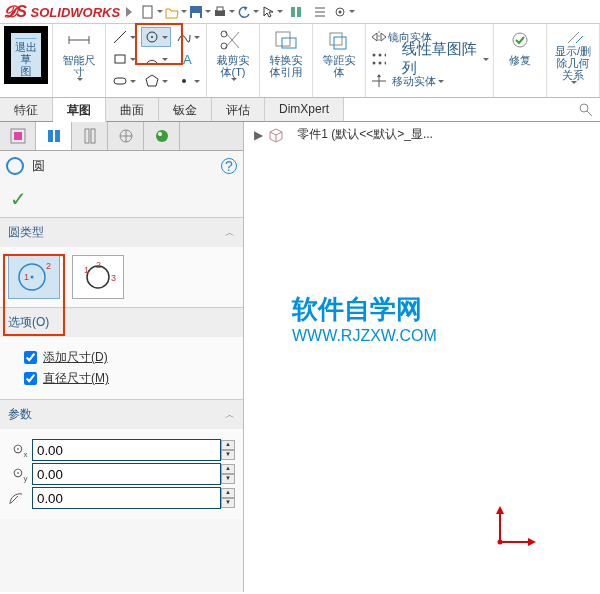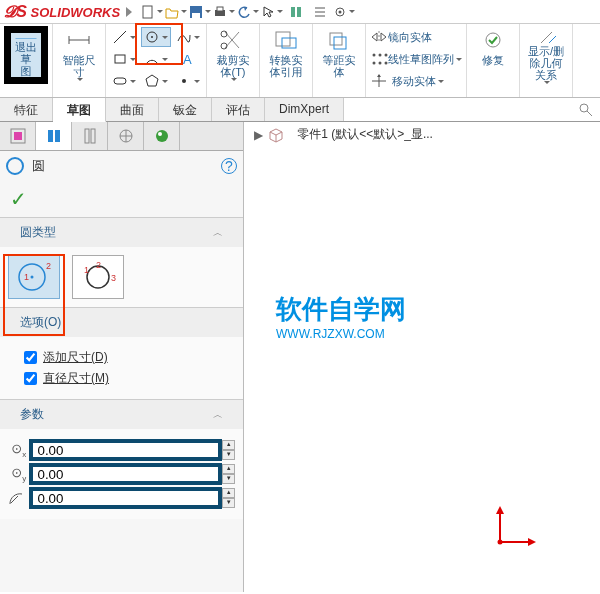--- a/index.html
+++ b/index.html
@@ -25,40 +25,40 @@
   .main { display: flex; height: 470px; }
   .panel { width: 244px; border-right: 1px solid #bbb; background: #f6f6f6; display: flex; flex-direction: column; }
   .panel-tabs { display: flex; border-bottom: 1px solid #aaa; background: #e8e8e8; }
   .panel-tab { width: 36px; height: 28px; border-right: 1px solid #bbb; display: flex; align-items: center; justify-content: center; }
   .panel-tab.active { background: #fff; }
   .pm-header { display: flex; align-items: center; padding: 6px; }
   .pm-icon { width: 18px; height: 18px; border: 2px solid #2787d4; border-radius: 50%; margin-right: 8px; }
   .help-icon { margin-left: auto; color: #2787d4; font-size: 14px; border: 1px solid #2787d4; border-radius: 50%; width: 16px; height: 16px; text-align: center; line-height: 14px; }
   .ok-check { color: #3a9d3a; font-size: 20px; padding: 6px 10px; }
   .section { border-top: 1px solid #ccc; }
-  .section-header { display: flex; align-items: center; padding: 6px 20px; background: #eee; font-size: 12px; color: #2b5e8a; }
+  .section-header { display: flex; align-items: center; padding: 6px 8px; background: #eee; font-size: 12px; color: #2b5e8a; }
   .collapse-icon { margin-left: auto; font-size: 10px; color: #666; }
   .section-body { padding: 8px; background: #fafafa; }
   .circle-opts { display: flex; gap: 12px; }
   .circle-opt { width: 52px; height: 44px; border: 1px solid #aaa; display: flex; align-items: center; justify-content: center; background: #fff; }
   .circle-opt.sel { background: #d0e4f2; border-color: #7aaed6; }
   .chk { display: flex; align-items: center; margin: 4px 0 4px 16px; text-decoration: underline; }
   .chk input { margin-right: 6px; }
   .param-row { display: flex; align-items: center; margin: 2px 0; }
   .param-icon { width: 24px; text-align: center; font-size: 13px; color: #555; }
-  .param-input { flex: 1; height: 22px; border: 4px solid #0c4a6e; padding: 0 4px; background: #fff; }
+  .param-input { flex: 1; height: 22px; border: 1px solid #0c4a6e; padding: 0 4px; background: #fff; }
   .spinner { width: 14px; display: flex; flex-direction: column; }
   .spin { height: 10px; border: 1px solid #aaa; font-size: 6px; text-align: center; line-height: 6px; background: #eee; }
   .canvas { flex: 1; position: relative; background: #fff; }
   .breadcrumb { position: absolute; top: 4px; left: 6px; display: flex; align-items: center; font-size: 12px; }
   .breadcrumb .arr { margin: 0 4px; color: #666; }
   .triad { position: absolute; bottom: 40px; right: 60px; }
-  .watermark { position: absolute; top: 170px; left: 32px; }
+  .watermark { position: absolute; top: 170px; left: 48px; }
   .wm-cn { font-weight: bold; font-size: 26px; color: #0090e2; text-shadow: 1px 1px 0 #fff, -1px -1px 0 #fff; }
-  .wm-url { font-size: 12px; color: #0090e2; }
+  .wm-url { font-size: 16px; color: #0090e2; }
   svg { display: block; }
   .redbox1 { left:135px; top:23px; width:48px; height:42px; }
   .redbox2 { left:3px; top:254px; width:62px; height:82px; }
 </style>
 </head>
 <body>
 
 <div class="titlebar">
   <span class="logo"><span class="s">𝓓S</span> <span>SOLIDWORKS</span></span>
   <span class="title-sep"></span>
@@ -253,21 +253,21 @@
     </div>
     <div style="display:flex;align-items:center;height:22px">
       <svg width="18" height="16">
           <circle cx="4" cy="4" r="1.5" fill="#555"></circle>
           <circle cx="10" cy="4" r="1.5" fill="#555"></circle>
           <circle cx="16" cy="4" r="1.5" fill="#555"></circle>
           <circle cx="4" cy="12" r="1.5" fill="#555"></circle>
           <circle cx="10" cy="12" r="1.5" fill="#555"></circle>
           <circle cx="16" cy="12" r="1.5" fill="#555"></circle>
         </svg>
-      <span style="font-size:11px;color:#2b5e8a;margin-left:0">线性草图阵列</span>
+      <span style="font-size:15px;color:#2b5e8a;margin-left:16px">线性草图阵列</span>
         <span class="dd"></span>
     </div>
     <div style="display:flex;align-items:center;height:22px">
       <svg width="18" height="16">
           <path d="M9 2 L9 14 M2 8 L16 8" stroke="#555"></path>
           <path d="M9 1 L7 4 L11 4 Z" fill="#555"></path>
         </svg>
       <span style="font-size:11px;color:#2b5e8a;margin-left:4px">移动实体</span>
         <span class="dd"></span>
     </div>

